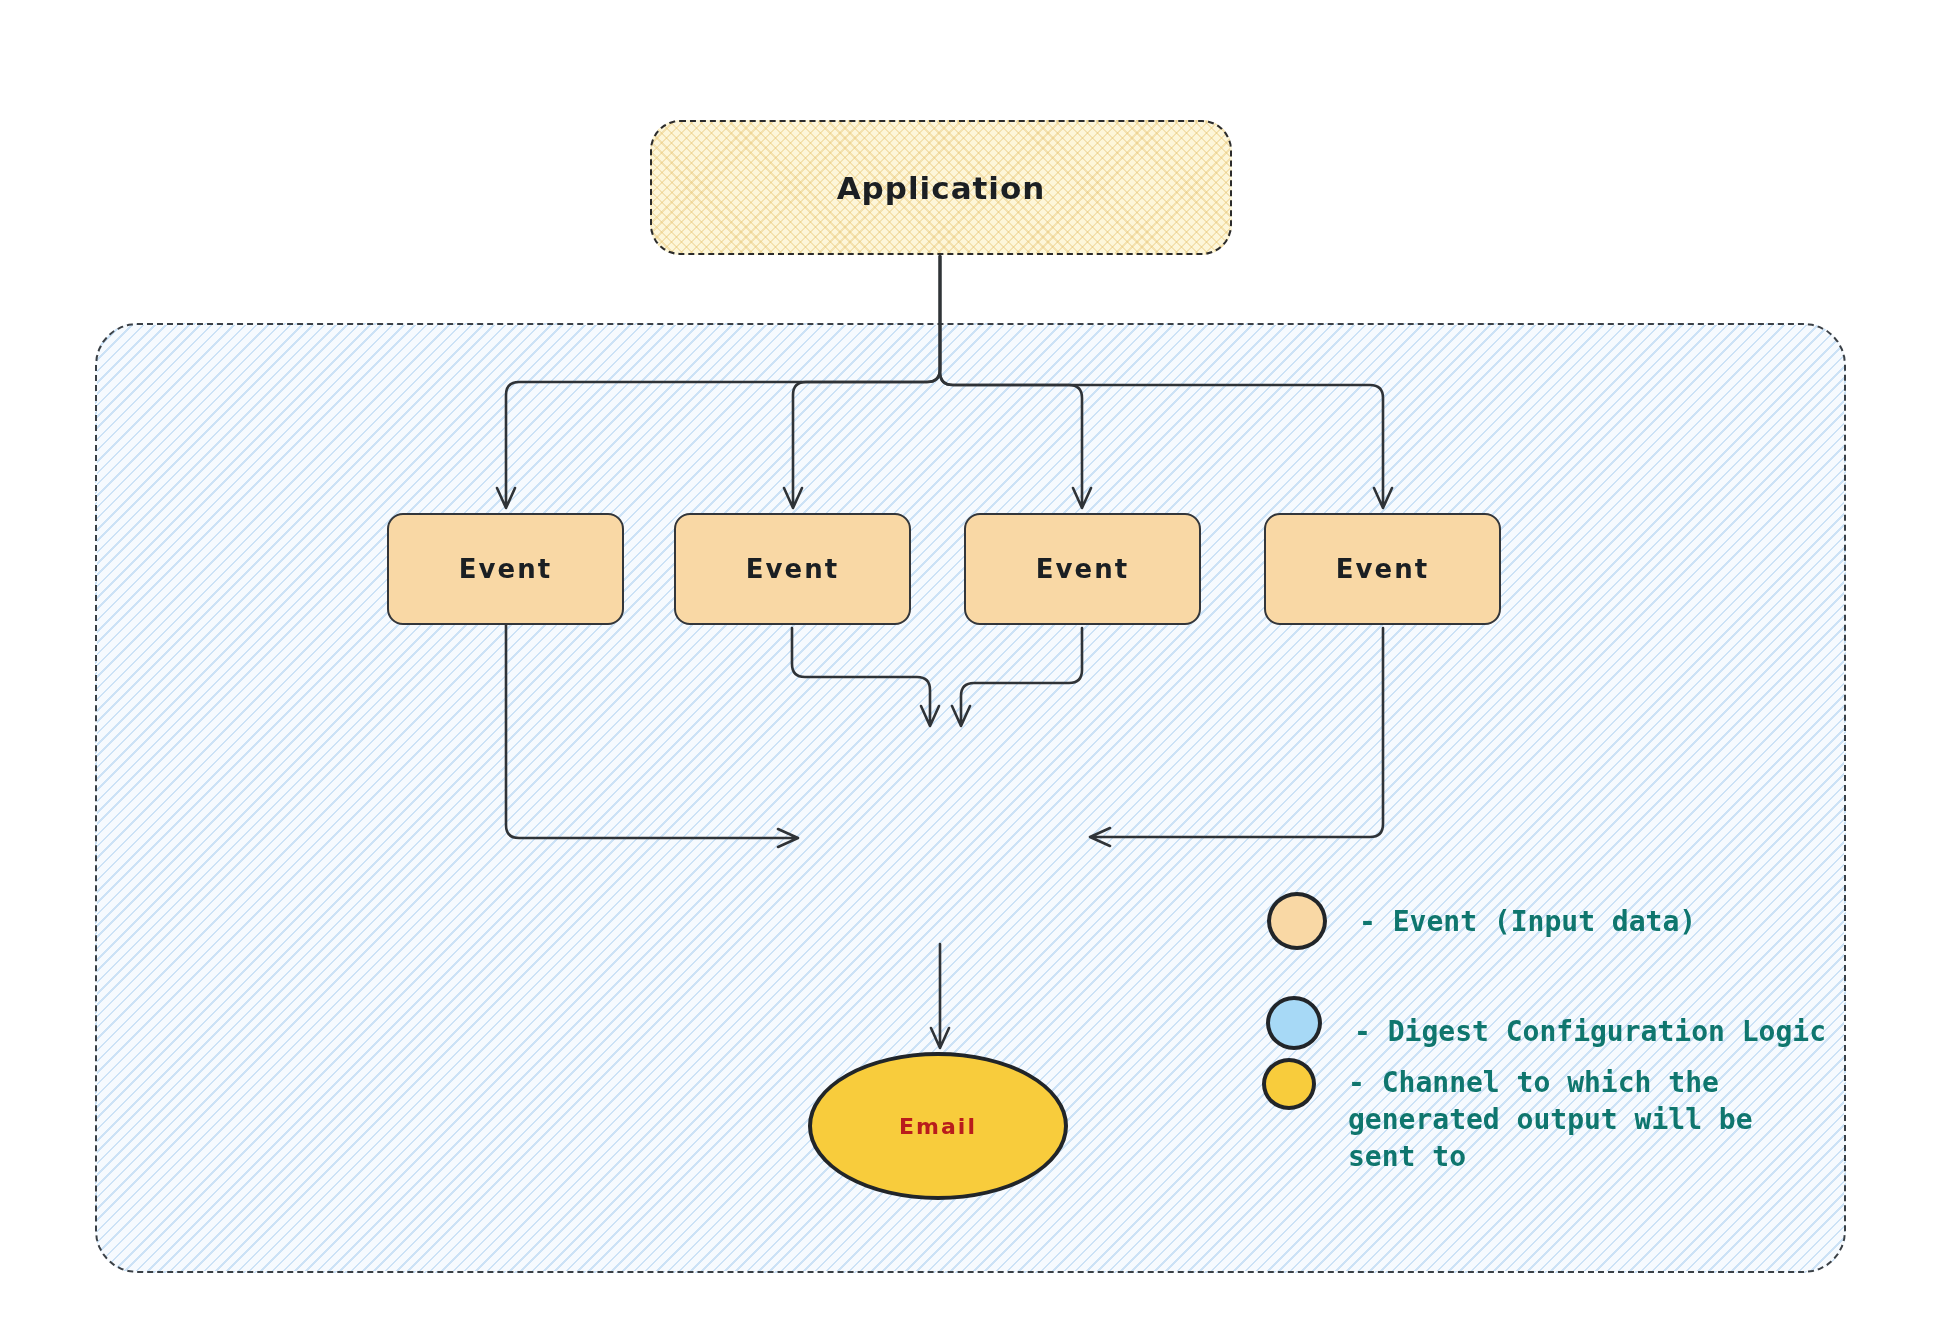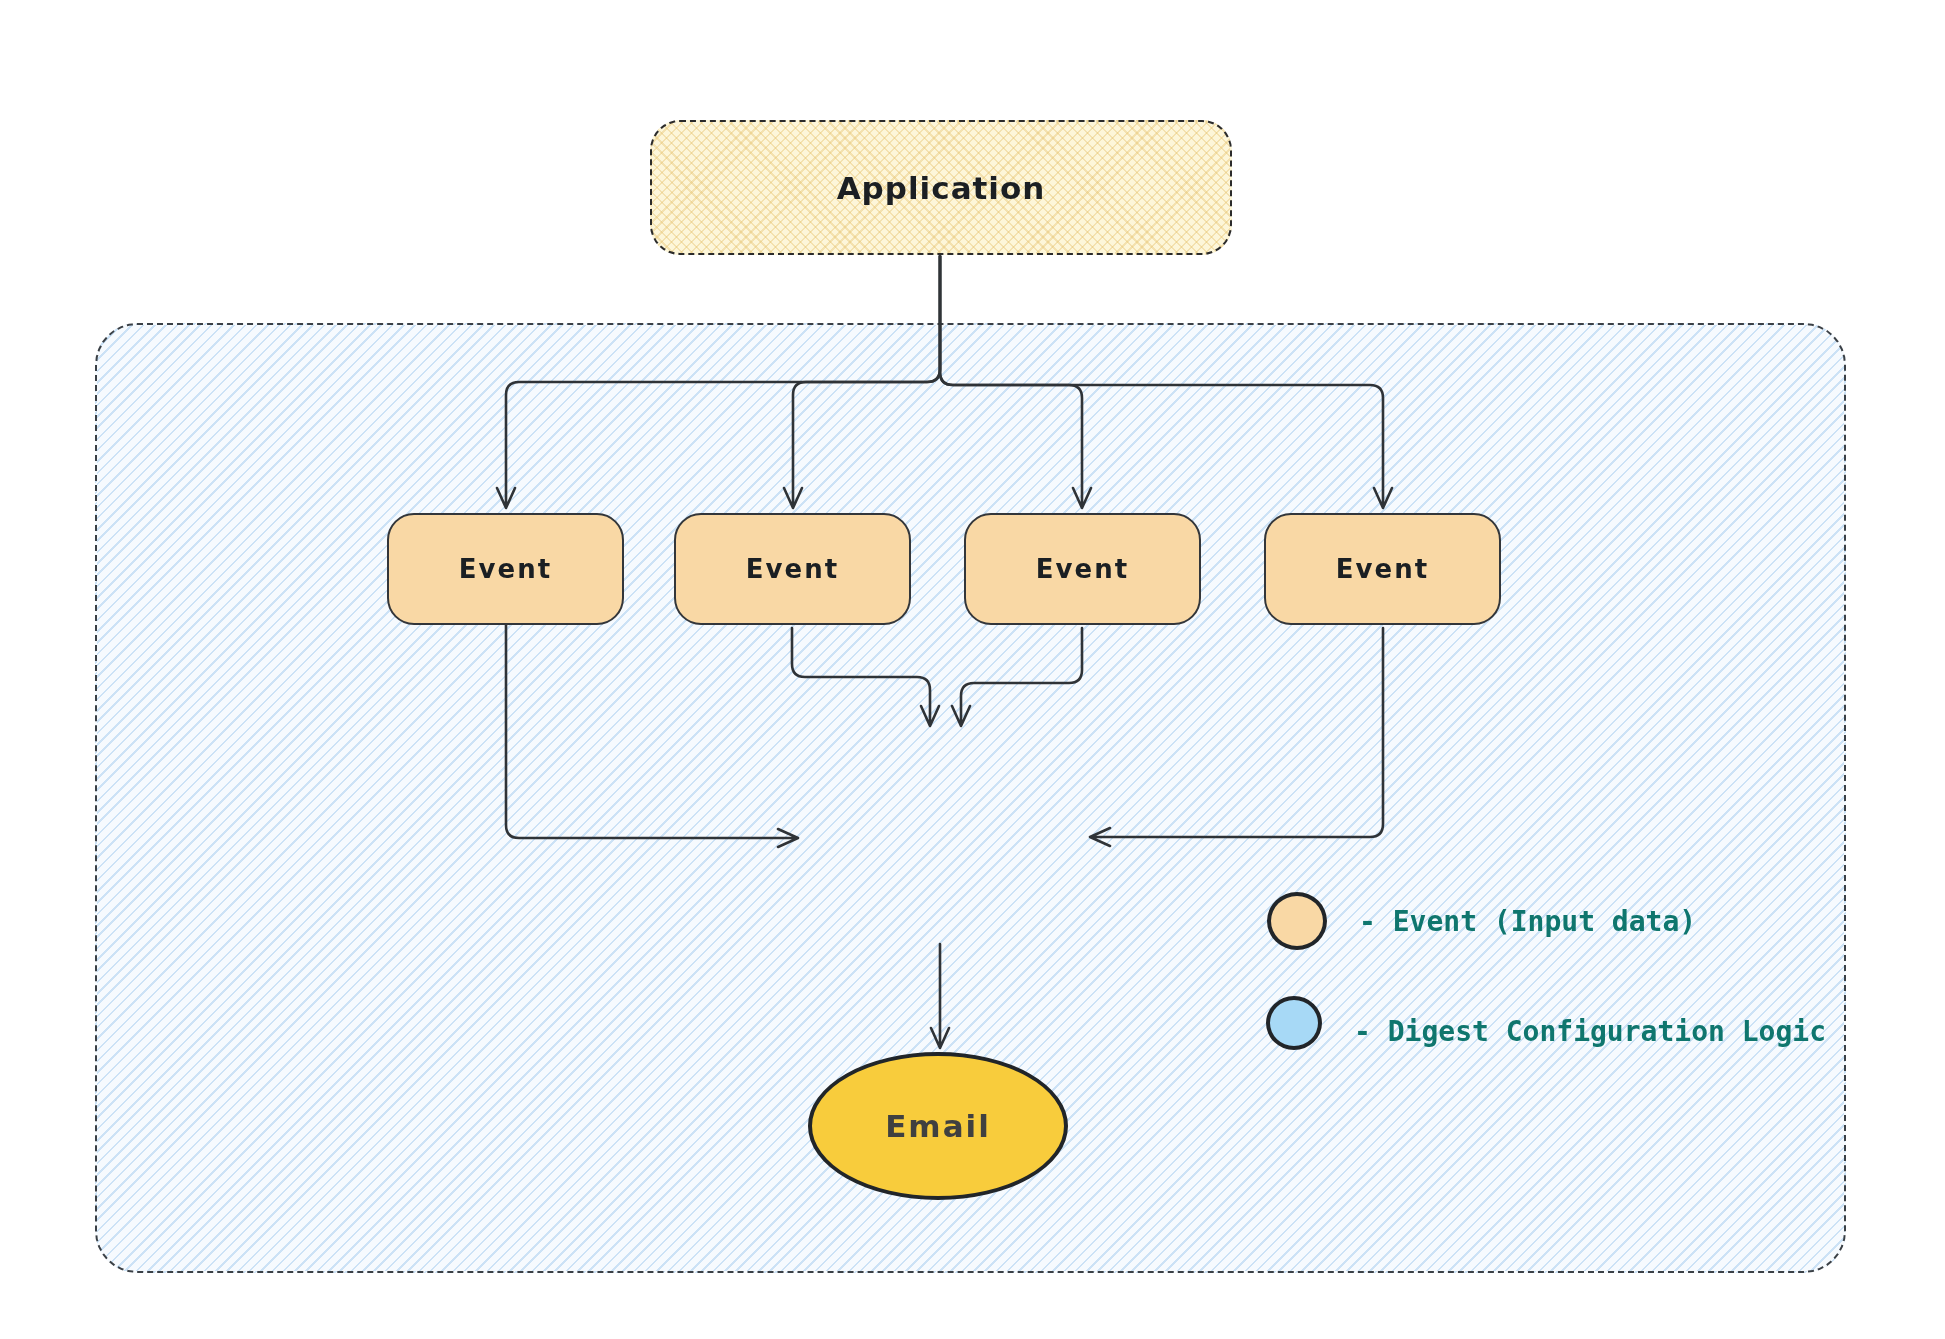--- a/index.html
+++ b/index.html
@@ -34,36 +34,36 @@
     background-image:
       repeating-linear-gradient(45deg, rgba(228,193,108,0.38) 0 1.6px, transparent 1.6px 7px),
       repeating-linear-gradient(135deg, rgba(228,193,108,0.38) 0 1.6px, transparent 1.6px 7px);
     display:flex;align-items:center;justify-content:center;
     box-sizing:border-box;z-index:3;
   }
   .app-box .label{font-size:31px;font-weight:600;color:#1b1f23;letter-spacing:1px;}
   
   .event-box{
     position:absolute;top:473px;width:237px;height:112px;
-    border:2.5px solid #33363a;border-radius:27px;
+    border:2.5px solid #33363a;border-radius:16px;
     display:flex;align-items:center;justify-content:center;
     box-sizing:border-box;z-index:3;
   }
   .event-box .label{font-size:26px;font-weight:600;color:#1b1f23;letter-spacing:2px;}
   .e1{left:387px;} .e2{left:674px;} .e3{left:964px;} .e4{left:1264px;}
   
   .ellipse{
     position:absolute;border:4px solid #212529;border-radius:50%;
     display:flex;align-items:center;justify-content:center;text-align:center;
     box-sizing:border-box;z-index:3;
   }
   .digest{left:803px;top:693px;width:276px;height:210px;}
   .digest .label{font-size:26px;font-weight:600;color:#1b1f23;line-height:37px;}
   .email{left:808px;top:1012px;width:260px;height:148px;}
-  .email .label{font-size:31px;font-weight:600;color:#404040;letter-spacing:2px;}
+  .email .label{font-size:22px;font-weight:600;color:#b91c1c;letter-spacing:2px;}
   .multiline{white-space:pre-line;}
   
   .legend-row{position:absolute;display:flex;align-items:center;gap:32px;z-index:3;}
   .legend-row.align-top{align-items:flex-start;}
   .lr1{left:1267px;top:852px;}
   .lr2{left:1266px;top:956px;align-items:flex-end;}
   .lr3{left:1262px;top:1018px;}
   .swatch{border:4.5px solid #212529;border-radius:50%;box-sizing:border-box;flex:none;}
   .sw1{width:60px;height:58px;}
   .sw2{width:56px;height:54px;}
@@ -119,14 +119,20 @@
   </div>
 
   <div class="legend-row lr1">
     <span class="swatch sw1" style="background-color: rgb(249, 216, 165);"></span>
     <span class="legend-text">- Event (Input data)</span>
   </div>
   <div class="legend-row lr2">
     <span class="swatch sw2" style="background-color: rgb(167, 217, 246);"></span>
     <span class="legend-text">- Digest Configuration Logic</span>
   </div>
+  <div class="legend-row lr3 align-top">
+    <span class="swatch sw3" style="background-color: rgb(248, 204, 60);"></span>
+    <span class="legend-text multiline">- Channel to which the
+generated output will be
+sent to</span>
+  </div>
 
 </div>
 
 </body></html>

